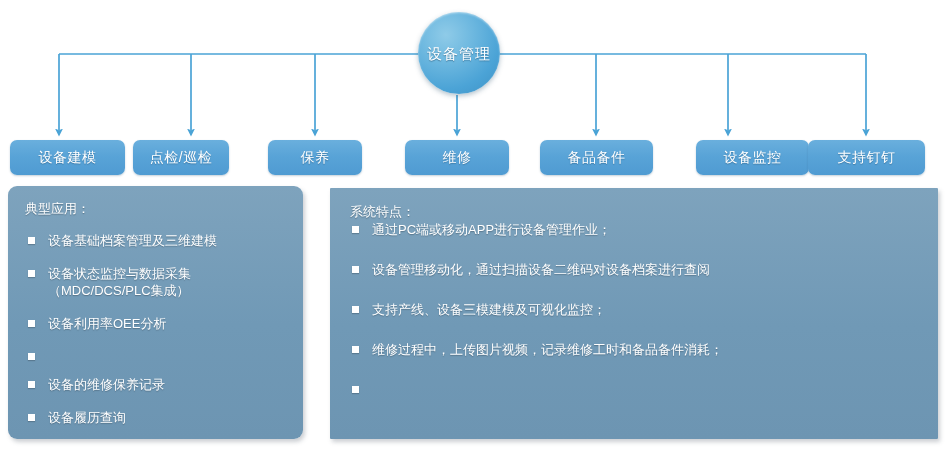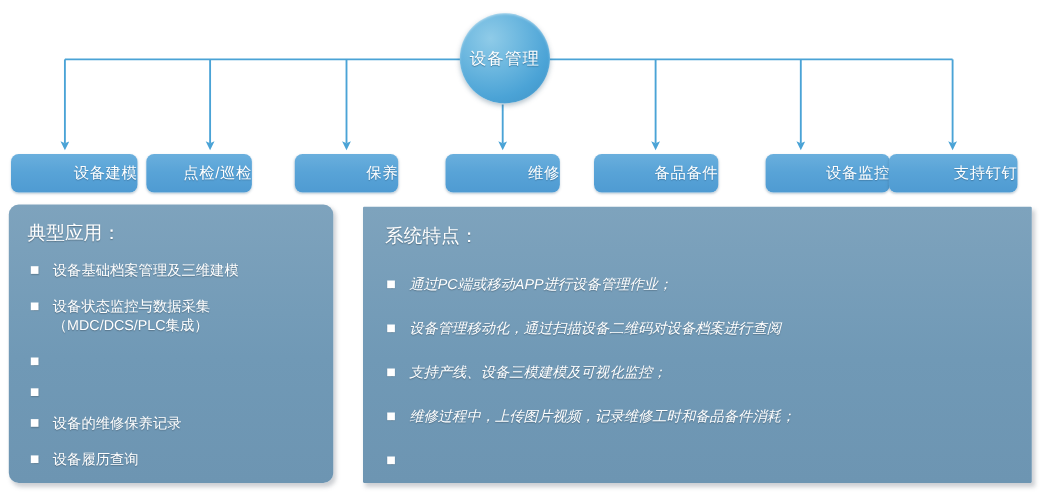--- a/index.html
+++ b/index.html
@@ -59,21 +59,21 @@
   
   .module-box {
     position: absolute;
     top: 140px;
     height: 35px;
     border-radius: 7px;
     background: linear-gradient(to bottom, #6aafdd 0%, #58a3d7 48%, #4f9bd2 100%);
     box-shadow: 0 1px 2px rgba(60,100,130,0.30);
     display: flex;
     align-items: center;
-    justify-content: flex-end;
+    justify-content: center;
     z-index: 4;
   }
   .module-label {
     color: #ffffff;
     font-size: 14px;
     letter-spacing: 0.5px;
     text-shadow: 0 1px 1px rgba(40,80,110,0.45);
     white-space: nowrap;
   }
 
@@ -95,34 +95,34 @@
   .panel-right {
     left: 330px;
     top: 188px;
     width: 608px;
     height: 251px;
     border-radius: 1px;
     padding: 13px 14px 8px 16px;
   }
   .panel-title {
     color: #ffffff;
-    font-size: 17px;
+    font-size: 13px;
     text-shadow: 0 1px 1px rgba(60,80,95,0.55);
     white-space: nowrap;
   }
   .panel-left .panel-title { margin: 3px 0 0 5px; }
   .panel-right .panel-title { margin: 2px 0 0 4px; }
 
   .bullet-list {
     list-style: none;
     margin: 0;
     padding: 0;
   }
   .panel-left .bullet-list { margin-top: 14px; }
-  .panel-right .bullet-list { margin-top: 24px; font-style: italic; }
+  .panel-right .bullet-list { margin-top: 0; }
 
   .bullet-item {
     display: flex;
     align-items: flex-start;
     color: #ffffff;
     font-size: 13px;
     text-shadow: 0 1px 1px rgba(60,80,95,0.5);
   }
   .panel-left .bullet-item { margin-bottom: 16px; padding-left: 8px; }
   .panel-right .bullet-item { margin-bottom: 23px; padding-left: 6px; }
@@ -202,20 +202,21 @@
         <span class="bullet-marker"></span>
         <span class="bullet-text">设备基础档案管理及三维建模</span>
       </li>
       <li class="bullet-item">
         <span class="bullet-marker"></span>
         <span class="bullet-text">设备状态监控与数据采集
 （MDC/DCS/PLC集成）</span>
       </li>
       <li class="bullet-item">
         <span class="bullet-marker"></span>
+        <span class="bullet-text">设备利用率OEE分析</span>
       </li>
       <li class="bullet-item">
         <span class="bullet-marker"></span>
       </li>
       <li class="bullet-item">
         <span class="bullet-marker"></span>
         <span class="bullet-text">设备的维修保养记录</span>
       </li>
       <li class="bullet-item">
         <span class="bullet-marker"></span>

